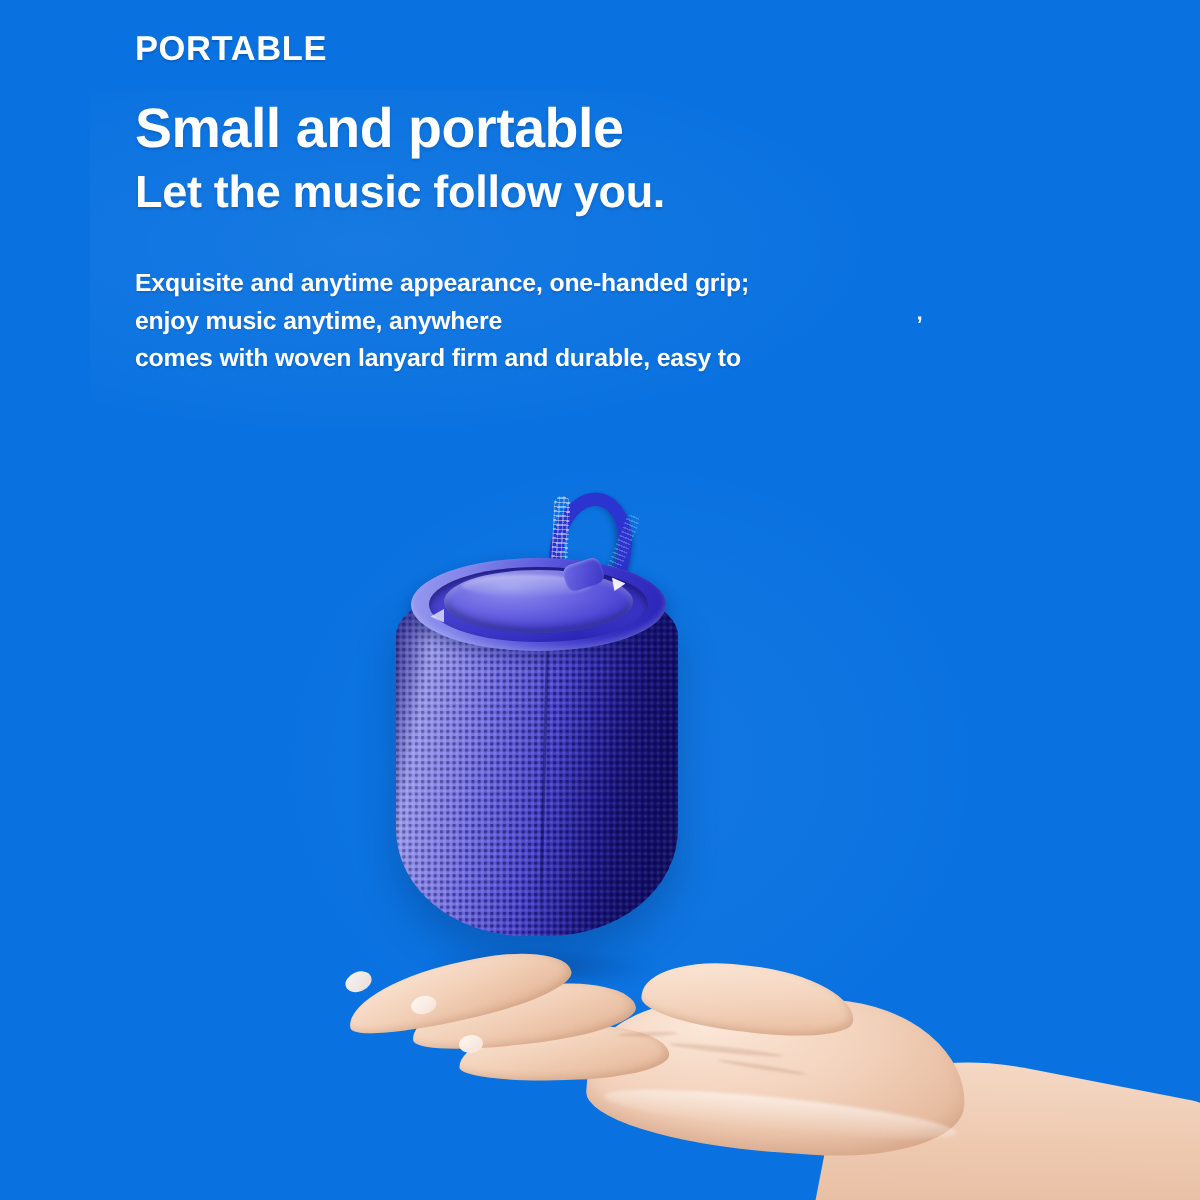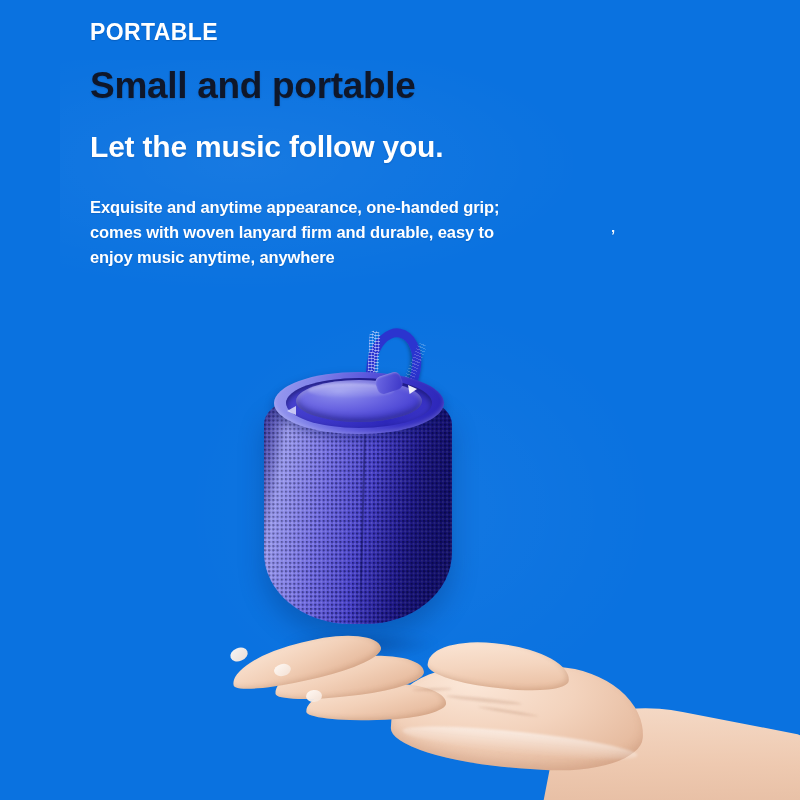--- a/index.html
+++ b/index.html
@@ -52,36 +52,36 @@
     line-height: 28px;
     font-weight: 700;
     letter-spacing: 0.4px;
     text-transform: uppercase;
     font-stretch: condensed;
     text-shadow: 0 1px 1px rgba(0,40,100,0.25);
   }
   .eyebrow div { white-space: nowrap; }
 
   .headline {
-    color: #0f172a;
+    color: #ffffff;
     font-size: 37px;
     line-height: 44px;
     font-weight: 700;
     letter-spacing: -0.3px;
     margin-top: 18px;
     white-space: nowrap;
     text-shadow: 0 1px 2px rgba(0,40,100,0.22);
   }
   .subhead {
     color: #ffffff;
     font-size: 30px;
     line-height: 36px;
     font-weight: 700;
     letter-spacing: -0.2px;
-    margin-top: 21px;
+    margin-top: 3px;
     white-space: nowrap;
     text-shadow: 0 1px 2px rgba(0,40,100,0.22);
   }
   .bodycopy {
     position: relative;
     color: #ffffff;
     font-size: 16.5px;
     line-height: 25px;
     font-weight: 700;
     letter-spacing: -0.1px;
@@ -418,22 +418,22 @@
     <div class="eyebrow">
       <div>PORTABLE</div>
     </div>
 
     <div class="headline">Small and portable</div>
 
     <div class="subhead">Let the music follow you.</div>
 
     <div class="bodycopy">
       <div class="ln">Exquisite and anytime appearance, one-handed grip;</div>
+      <div class="ln">enjoy music anytime, anywhere</div>
       <div class="ln">comes with woven lanyard firm and durable, easy to</div>
-      <div class="ln">enjoy music anytime, anywhere</div>
       <span class="stray-mark">’</span>
     </div>
 
   </div>
 
   <div class="speaker">
 
     <div class="lanyard">
       <div class="lanyard-ring"></div>
       <div class="lanyard-weave"></div>

